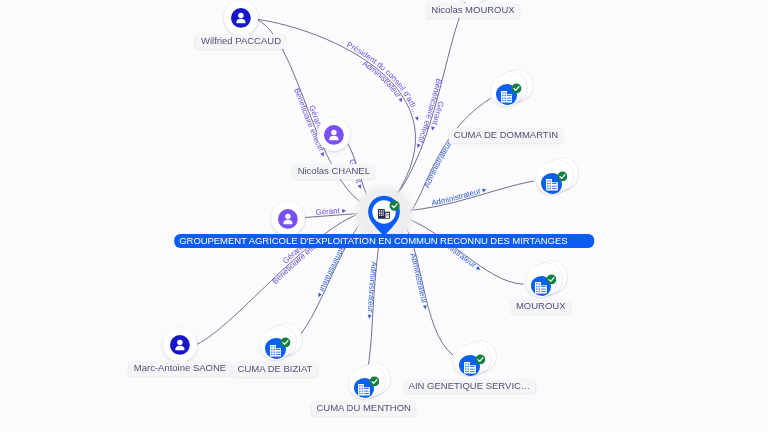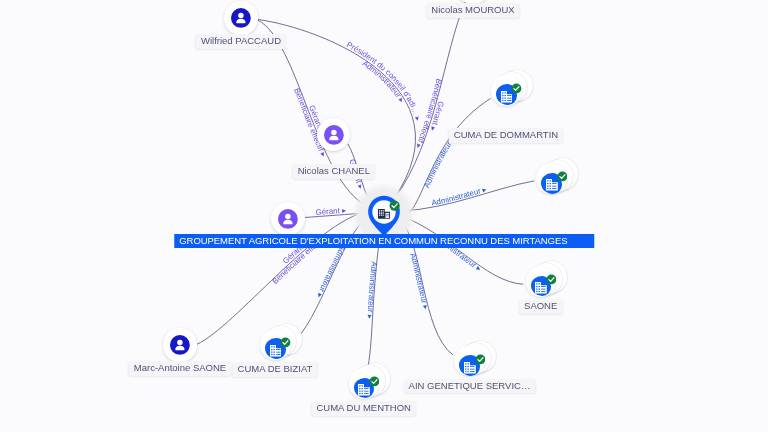--- a/index.html
+++ b/index.html
@@ -14,21 +14,21 @@
   #labels{z-index:4;position:absolute;left:0;top:0;width:768px;height:432px;}
 
   .node{position:absolute;transform:translate(-50%,-50%);}
   .disc{position:absolute;border-radius:50%;background:#ffffff;}
   .stk{box-shadow:0 0 0 .6px rgba(70,75,110,.10), 0 1px 2px rgba(40,45,80,.10);}
   .nlabel{position:absolute;transform:translateX(-50%);
           background:#f5f5f8;border-radius:3px;padding:0 5px;
           color:#4d5274;font-size:9.5px;line-height:14.6px;white-space:nowrap;
           box-shadow:0 1px 2px rgba(40,45,80,.09);text-align:center;}
   .mainlabel{position:absolute;transform:translateX(-50%);
-          background:#0c5df5;border-radius:0;padding:0 5px;
+          background:#0c5df5;border-radius:6px;padding:0 5px;
           color:#ffffff;font-size:9.5px;line-height:14px;white-space:nowrap;
           letter-spacing:-0.05px;}
 </style>
 </head>
 <body>
 
 <div id="stage">
   <svg class="layer" id="edges" viewBox="0 0 768 432">
       <path d="M 257.7 19.4 C 324.6 28.9 470.2 87.4 394.0 198.3" id="ep0" fill="none" stroke="#5c6284" stroke-width="0.9"></path>
       <path d="M 257.7 20.0 C 299.1 41.1 315.1 179.7 368.0 207.0" id="ep1" fill="none" stroke="#5c6284" stroke-width="0.9"></path>
@@ -285,18 +285,18 @@
           </svg></div>
       </div>
     </div>
   <div id="labels">
       <div class="mainlabel" style="width: 409.5px; left: 384px; top: 234px;">GROUPEMENT AGRICOLE D'EXPLOITATION EN COMMUN RECONNU DES MIRTANGES</div>
       <div class="nlabel" style="left: 241px; top: 34.2px;">Wilfried PACCAUD</div>
       <div class="nlabel" style="left: 473px; top: 3.2px;">Nicolas MOUROUX</div>
       <div class="nlabel" style="left: 333.8px; top: 164px;">Nicolas CHANEL</div>
       <div class="nlabel" style="left: 180px; top: 361.2px;">Marc-Antoine SAONE</div>
       <div class="nlabel" style="left: 506px; top: 108px; margin-top: 20px;">CUMA DE DOMMARTIN</div>
-      <div class="nlabel" style="left: 540.7px; top: 299.3px;">SAONE</div>
+      <div class="nlabel" style="left: 540.7px; top: 299.3px;">MOUROUX</div>
       <div class="nlabel" style="left: 363.7px; top: 401.4px;">CUMA DU MENTHON</div>
       <div class="nlabel" style="left: 469.5px; top: 378.9px;">AIN GENETIQUE SERVIC…</div>
       <div class="nlabel" style="left: 275px; top: 362px;">CUMA DE BIZIAT</div>
     </div>
 </div>
 
 </body></html>

